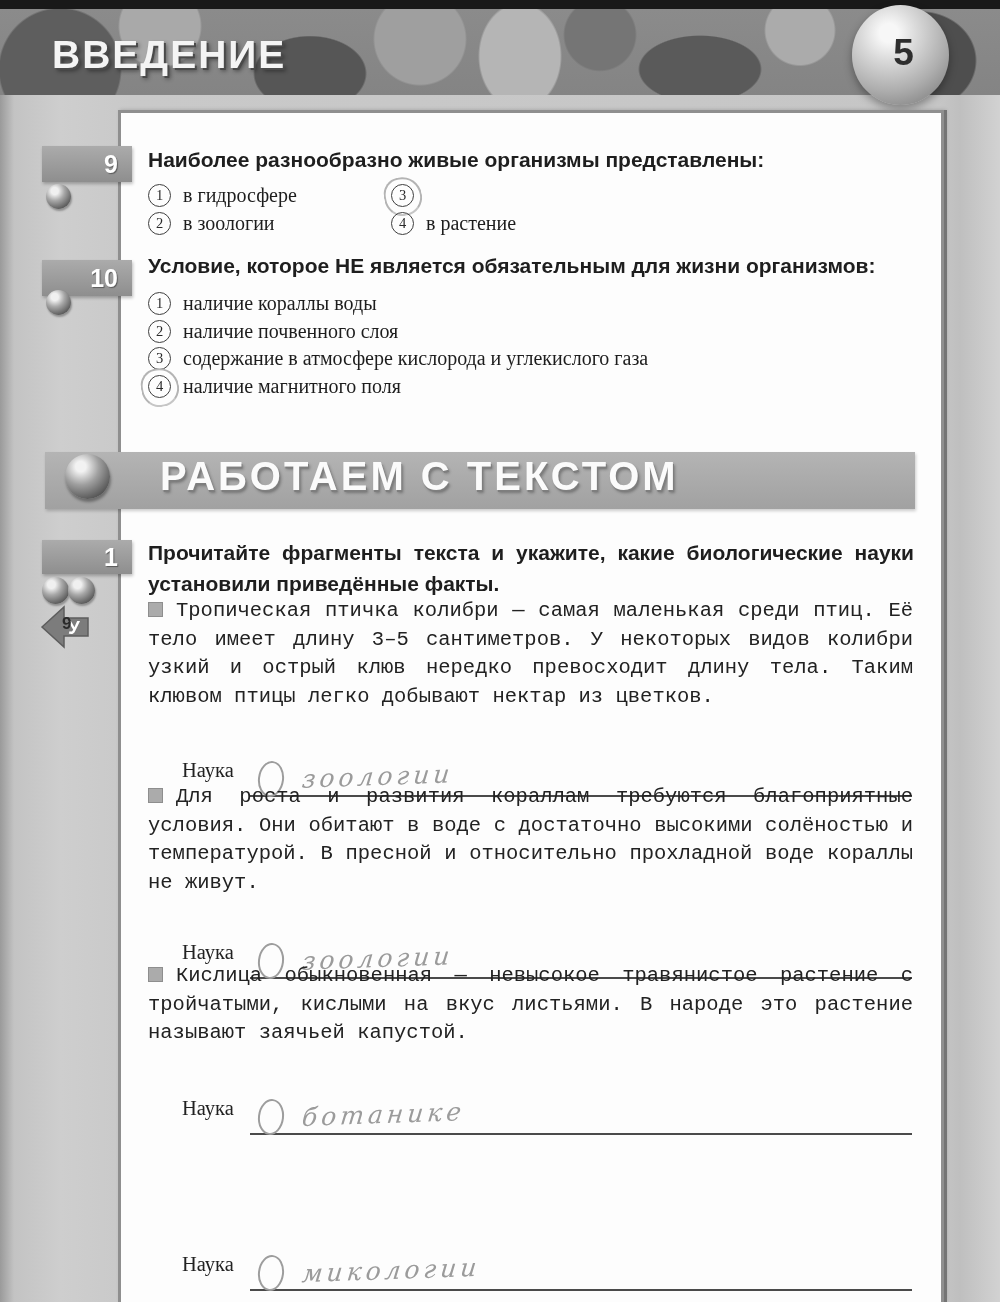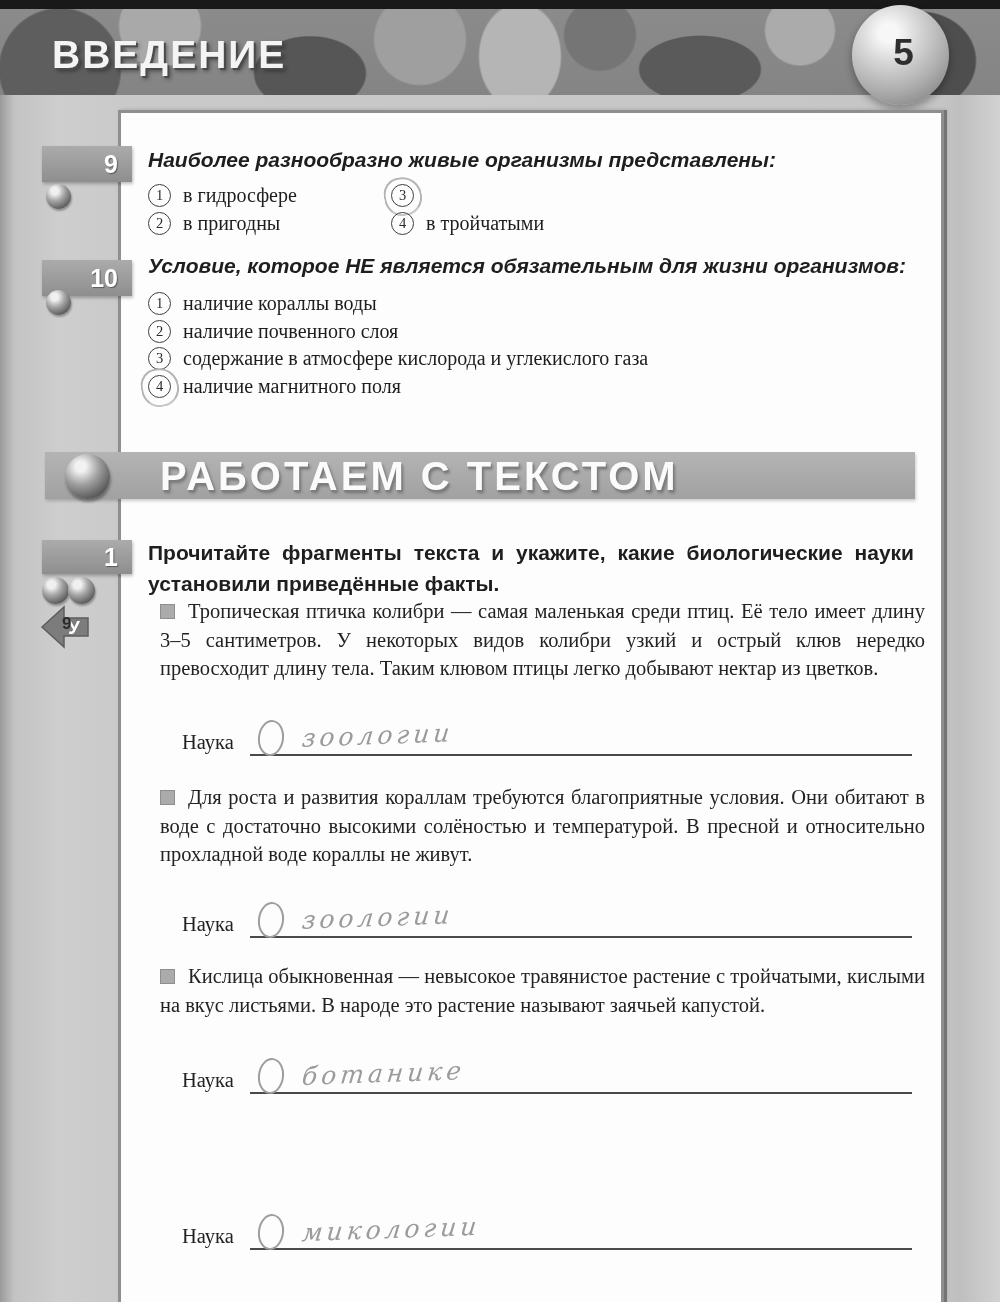--- a/index.html
+++ b/index.html
@@ -56,59 +56,59 @@
     background:radial-gradient(circle at 35% 28%, #f0f0f0 0 15%, #a8a8a8 40%, #5e5e5e 75%, #474747);
     box-shadow:1px 2px 2px rgba(0,0,0,.3);
   }
   .ref-icon{ position:absolute; left:38px; top:604px; width:70px; height:46px; }
   .ref-num{
     position:absolute; left:62px; top:614px; font-size:17px; font-weight:bold; color:#2a2a2a;
     font-family:"Liberation Sans", sans-serif;
   }
   
   .section-band{
-    position:absolute; left:45px; top:452px; width:870px; height:47px;
+    position:absolute; left:45px; top:452px; width:870px; height:57px;
     background:linear-gradient(#b4b4b4,#a1a1a1);
     box-shadow:1px 2px 3px rgba(0,0,0,.2);
   }
   .section-ball{
     position:absolute; left:20px; top:2px; width:45px; height:45px; border-radius:50%;
     background:radial-gradient(circle at 35% 28%, #f2f2f2 0 12%, #9f9f9f 42%, #555 78%, #3d3d3d);
     box-shadow:1px 3px 3px rgba(0,0,0,.35);
   }
   .section-title{
     position:absolute; left:115px; top:2px;
     font-size:40px; font-weight:bold; letter-spacing:3px; color:#fbfbfb;
     text-shadow:1px 2px 0 #7e7e7e, 2px 3px 3px rgba(0,0,0,.3);
   }
   
   .q-block{ position:absolute; left:148px; width:766px; }
-  .q-head{ font-size:21px; font-weight:bold; color:#1e1e1e; line-height:30px; text-align:justify;font-style:italic; }
+  .q-head{ font-size:21px; font-weight:bold; color:#1e1e1e; line-height:30px; text-align:justify; }
   .opt{ display:flex; align-items:center; gap:12px; font-family:"Liberation Serif","DejaVu Serif",serif; font-size:20px; color:#1d1d1d; }
   .num-circle{
     position:relative; flex:none; width:23px; height:23px; border:1.6px solid #3e3e3e; border-radius:50%;
     display:inline-flex; align-items:center; justify-content:center;
     font-family:"Liberation Serif",serif; font-size:14.5px; color:#2a2a2a;
   }
   .pencil{
     position:absolute; left:-8px; top:-8px; width:38px; height:39px;
     border:2px solid #b4b4b4; border-bottom-color:#c6c6c6; border-radius:46% 54% 50% 50%;
     transform:rotate(-10deg); pointer-events:none;
   }
   .q9-grid{ margin-top:9px; display:grid; grid-template-columns:243px 1fr; row-gap:5px; }
   .q10-list{ margin-top:11px; display:flex; flex-direction:column; gap:4.5px; }
   
   .task-head{ position:absolute; left:148px; top:537px; width:766px; font-size:21px; font-weight:bold; color:#1e1e1e; line-height:31px; text-align:justify; }
   .frag{
-    position:absolute; left:160px; width:765px;
-    font-family:Liberation Serif, serif; font-size:20.5px; line-height:28.5px;
+    position:absolute; left:148px; width:765px;
+    font-family:Liberation Mono, monospace; font-size:20.5px; line-height:28.5px;
     color:#222; text-align:justify;
   }
   .bullet{ display:inline-block; width:15px; height:15px; background:#ababab; border:1px solid #8e8e8e; margin-right:13px; vertical-align:-1px; }
-  .nauka{ position:absolute; left:182px; width:730px; height:38px; display:flex; align-items:flex-end; }
+  .nauka{ position:absolute; left:182px; width:730px; height:38px; display:flex; align-items:flex-start;margin-top:41px; }
   .nauka-label{ font-family:"Liberation Serif","DejaVu Serif",serif; font-size:20.5px; color:#222; padding-bottom:2px; }
   .answer-line{ position:relative; flex:1; margin-left:16px; border-bottom:2px solid #4a4a4a; height:38px; }
   .hand-oval{
     position:absolute; left:8px; top:2px; width:26px; height:36px;
     border:2px solid #9d9d9d; border-radius:50%; transform:rotate(7deg);
   }
   .hand{
     position:absolute; left:52px; top:3px;
     font-family:"DejaVu Serif", serif; font-style:italic; font-size:25px;
     color:#9b9b9b; letter-spacing:4px; transform:rotate(-2deg) skewX(-8deg); white-space:nowrap;
@@ -165,27 +165,27 @@
       <div class="opt">
         <span class="num-circle">
             <span>3</span>
             <span class="pencil"></span>
           </span>
       </div>
       <div class="opt">
         <span class="num-circle">
             <span>2</span>
           </span>
-        <span>в пригодны</span>
+        <span>в зоологии</span>
       </div>
       <div class="opt">
         <span class="num-circle">
             <span>4</span>
           </span>
-        <span>в тройчатыми</span>
+        <span>в растение</span>
       </div>
     </div>
   </div>
 
   <div class="q-block" style="top:251px;">
     <div class="q-head">Условие, которое НЕ является обязательным для жизни организмов:</div>
     <div class="q10-list">
       <div class="opt">
         <span class="num-circle">
             <span>1</span>

